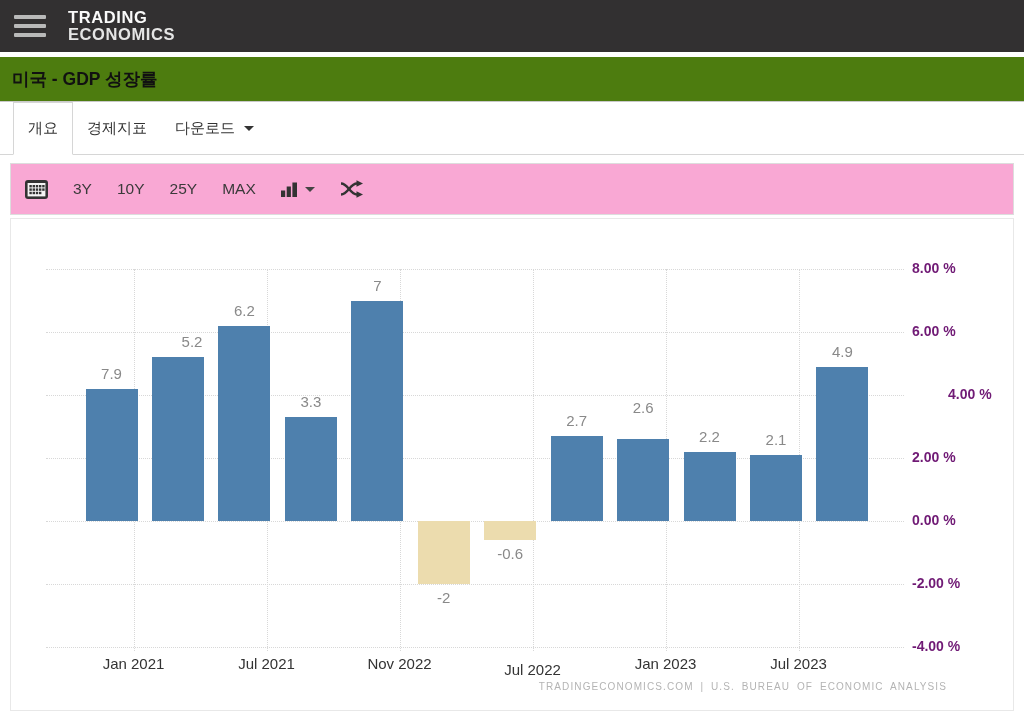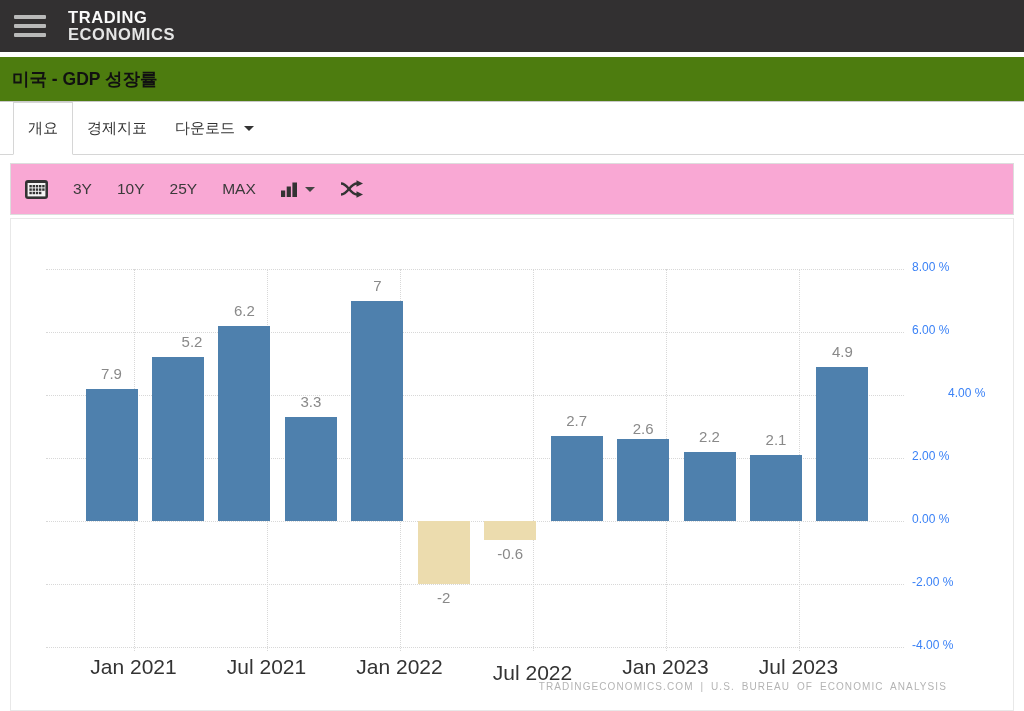--- a/index.html
+++ b/index.html
@@ -57,22 +57,22 @@
   .tool svg { display:block; }
   .charttype .caret-down { margin-left:7px; border-top-color:#444; }
 
   
   .chart {
     position:absolute; left:10px; top:218px; width:1004px; height:493px;
     background:#fff; border:1px solid #e8e8e8;
   }
   .gridline-h { position:absolute; height:0; border-top:1px dotted #d8d8d8; }
   .gridline-v { position:absolute; width:0; border-left:1px dotted #d8d8d8; }
-  .ytick { position:absolute; font-size:12px; font-weight:400; color:#3b82f6; white-space:nowrap; }
-  .xtick { position:absolute; font-size:21px; color:#333; text-align:center; width:100px; }
+  .ytick { position:absolute; font-size:14px; font-weight:700; color:#701a75; white-space:nowrap; }
+  .xtick { position:absolute; font-size:15px; color:#333; text-align:center; width:100px; }
   .bar { position:absolute; }
   .bar-label { position:absolute; width:60px; text-align:center; font-size:15px; color:#898989; }
   .attribution { position:absolute; right:66px; top:462px; font-size:10px;
     color:#b4b4b4; letter-spacing:1.1px; word-spacing:3px; }
 </style>
 </head>
 <body>
 
 <div class="page">
 
@@ -166,21 +166,21 @@
       <div class="ytick" style="left: 901px; top: 292.5px;">0.00 %</div>
       <div class="gridline-h" style="top: 365px; left: 35px; width: 858px;"></div>
       <div class="ytick" style="left: 901px; top: 355.5px;">-2.00 %</div>
       <div class="gridline-h" style="top: 428px; left: 35px; width: 858px;"></div>
       <div class="ytick" style="left: 901px; top: 418.5px;">-4.00 %</div>
       <div class="gridline-v" style="left: 122.5px; top: 50px; height: 382px;"></div>
       <div class="xtick" style="left: 72.5px; top: 436px;">Jan 2021</div>
       <div class="gridline-v" style="left: 255.5px; top: 50px; height: 382px;"></div>
       <div class="xtick" style="left: 205.5px; top: 436px;">Jul 2021</div>
       <div class="gridline-v" style="left: 388.5px; top: 50px; height: 382px;"></div>
-      <div class="xtick" style="left: 338.5px; top: 436px;">Jan 2022</div>
+      <div class="xtick" style="left: 338.5px; top: 436px;">Nov 2022</div>
       <div class="gridline-v" style="left: 521.5px; top: 50px; height: 382px;"></div>
       <div class="xtick" style="left: 471.5px; top: 436px; margin-top: 6px;">Jul 2022</div>
       <div class="gridline-v" style="left: 654.5px; top: 50px; height: 382px;"></div>
       <div class="xtick" style="left: 604.5px; top: 436px;">Jan 2023</div>
       <div class="gridline-v" style="left: 787.5px; top: 50px; height: 382px;"></div>
       <div class="xtick" style="left: 737.5px; top: 436px;">Jul 2023</div>
       <div class="bar" style="left: 74.5px; top: 169.7px; width: 52px; height: 132.3px; background: rgb(78, 128, 173);"></div>
       <div class="bar-label" style="left: 70.5px; top: 145.7px;">7.9</div>
       <div class="bar" style="left: 140.95px; top: 138.2px; width: 52px; height: 163.8px; background: rgb(78, 128, 173);"></div>
       <div class="bar-label" style="left: 151px; top: 114.2px;">5.2</div>
@@ -190,21 +190,21 @@
       <div class="bar-label" style="left: 269.85px; top: 174.05px;">3.3</div>
       <div class="bar" style="left: 340.3px; top: 81.5px; width: 52px; height: 220.5px; background: rgb(78, 128, 173);"></div>
       <div class="bar-label" style="left: 336.3px; top: 57.5px;">7</div>
       <div class="bar" style="left: 406.75px; top: 302px; width: 52px; height: 63px; background: rgb(236, 220, 174);"></div>
       <div class="bar-label" style="left: 402.75px; top: 370px;">-2</div>
       <div class="bar" style="left: 473.2px; top: 302px; width: 52px; height: 18.9px; background: rgb(236, 220, 174);"></div>
       <div class="bar-label" style="left: 469.2px; top: 325.9px;">-0.6</div>
       <div class="bar" style="left: 539.65px; top: 216.95px; width: 52px; height: 85.05px; background: rgb(78, 128, 173);"></div>
       <div class="bar-label" style="left: 535.65px; top: 192.95px;">2.7</div>
       <div class="bar" style="left: 606.1px; top: 220.1px; width: 52px; height: 81.9px; background: rgb(78, 128, 173);"></div>
-      <div class="bar-label" style="left: 602.1px; top: 201px;">2.6</div>
+      <div class="bar-label" style="left: 602.1px; top: 180px;">2.6</div>
       <div class="bar" style="left: 672.55px; top: 232.7px; width: 52px; height: 69.3px; background: rgb(78, 128, 173);"></div>
       <div class="bar-label" style="left: 668.55px; top: 208.7px;">2.2</div>
       <div class="bar" style="left: 739px; top: 235.85px; width: 52px; height: 66.15px; background: rgb(78, 128, 173);"></div>
       <div class="bar-label" style="left: 735px; top: 211.85px;">2.1</div>
       <div class="bar" style="left: 805.45px; top: 147.65px; width: 52px; height: 154.35px; background: rgb(78, 128, 173);"></div>
       <div class="bar-label" style="left: 801.45px; top: 123.65px;">4.9</div>
     </div>
 
 </div>
 

